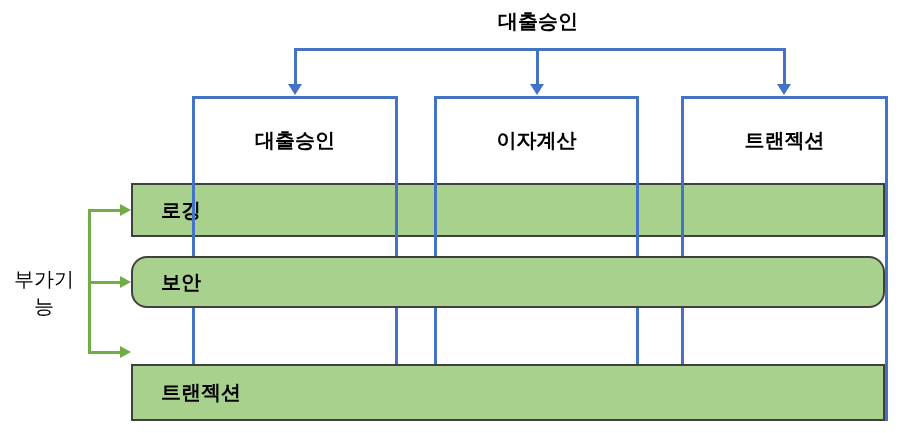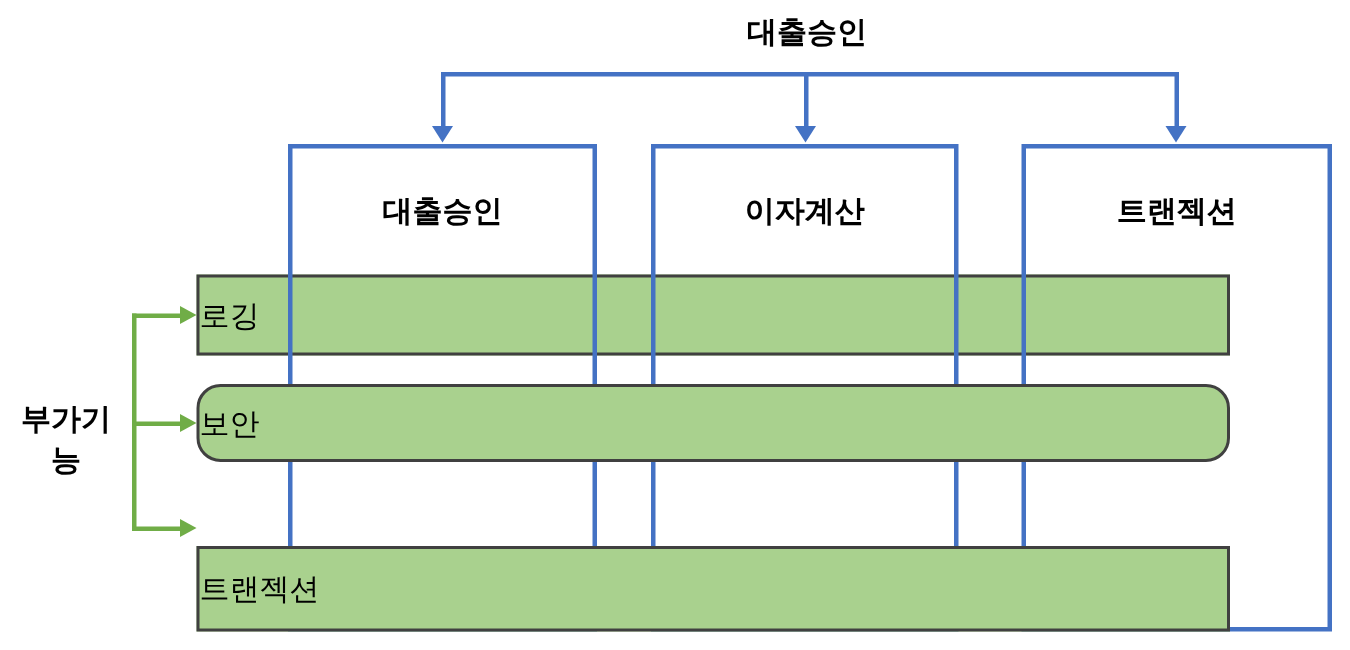--- a/index.html
+++ b/index.html
@@ -44,27 +44,27 @@
     padding-top: 28px;
     font-size: 20px; font-weight: bold;
   }
   .module-box.m1 { left: 192px; width: 206px; }
   .module-box.m2 { left: 434px; width: 205px; }
   .module-box.m3 { left: 681px; width: 207px; }
 
   
   .concern-bar {
     position: absolute;
-    left: 131px; width: 689px;
+    left: 131px; width: 754px;
     background: #A9D18E;
     border: 2px solid #404040;
     box-sizing: border-box;
     display: flex; align-items: center;
-    padding-left: 0;
-    font-size: 20px; font-weight: normal;
+    padding-left: 28px;
+    font-size: 20px; font-weight: bold;
   }
   .concern-bar.b1 { top: 183px; height: 54px; z-index: 1; } 
   .concern-bar.b2 { top: 256px; height: 52px; z-index: 3; border-radius: 16px; } 
   .concern-bar.b3 { top: 324px; height: 57px; z-index: 3; margin-top: 40px; } 
 
   
   .green-line { background: #70AD47; position: absolute; z-index: 4; }
   .bracket-v  { left: 88px; top: 209px; width: 3px; height: 145px; }
   .branch     { left: 88px; width: 33px; height: 3px; }
   .branch.r1  { top: 209px; }
@@ -76,21 +76,21 @@
     border-bottom: 6px solid transparent;
     border-left: 11px solid #70AD47;
   }
   .arrow-right.a1 { top: 204px; }
   .arrow-right.a2 { top: 276px; }
   .arrow-right.a3 { top: 346px; }
 
   .side-label {
     position: absolute; z-index: 5;
     left: 5px; top: 266px; width: 78px;
-    text-align: center; font-size: 20px; font-weight: bold;
+    text-align: center; font-size: 20px; font-weight: normal;
   }
 </style>
 </head>
 <body>
 
 <div>
 
   <div class="core-label">대출승인</div>
 
   <div class="blue-line h-top"></div>

